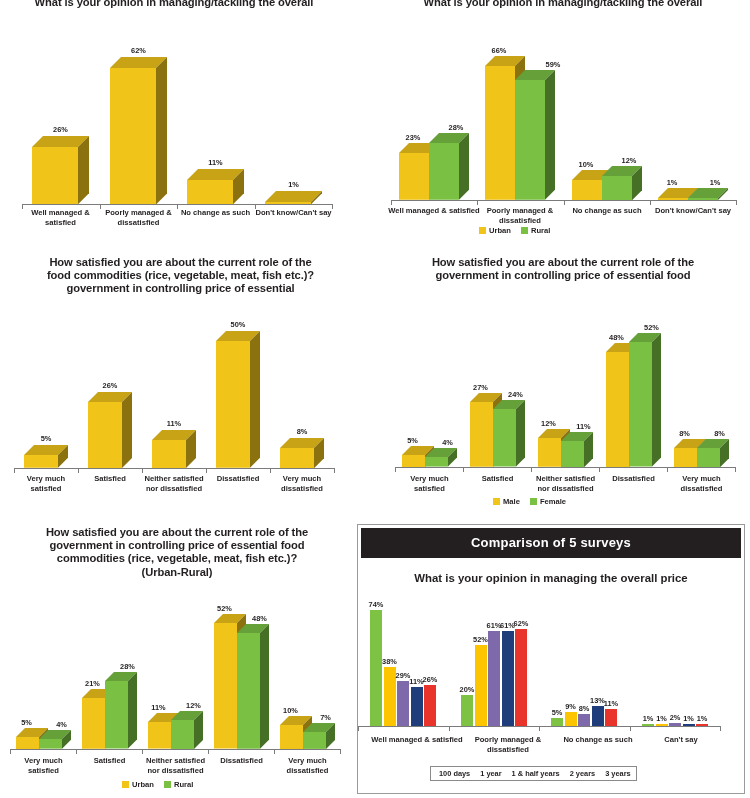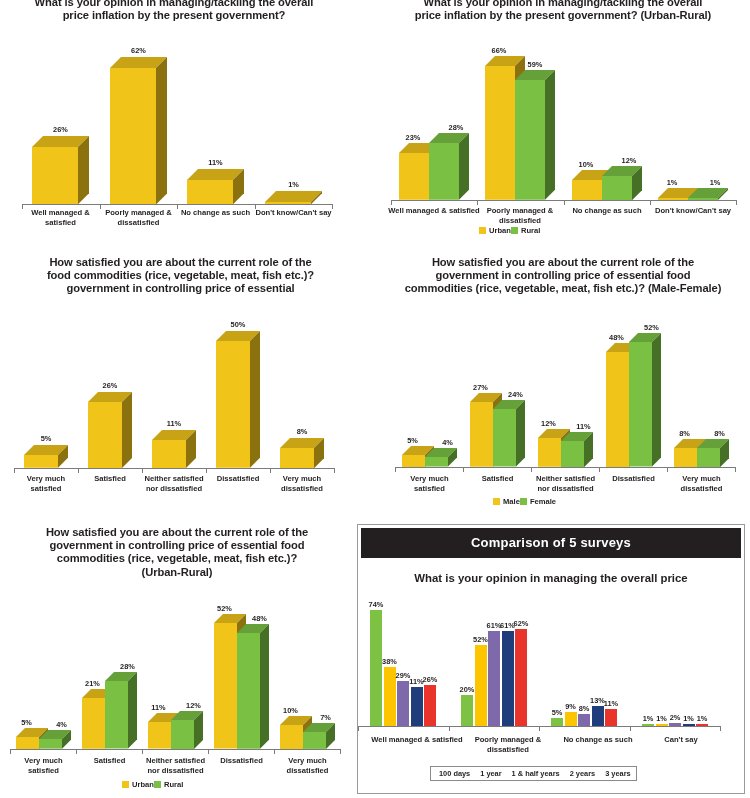--- a/index.html
+++ b/index.html
@@ -45,21 +45,21 @@
     font-size: 7.6px;
     font-weight: bold;
     text-align: center;
     color: #231f20;
     line-height: 9.6px;
   }
 
   .legend {
     position: absolute;
     display: flex;
-    gap: 0;
+    gap: 10px;
     align-items: center;
     font-size: 7.6px;
     font-weight: bold;
   }
   .legend .li { display: flex; align-items: center; gap: 3px; }
   .legend .sw { width: 7px; height: 7px; display: inline-block; }
 
   
   #panel5 {
     border: 1px solid #9a9a9a;
@@ -95,21 +95,20 @@
     font-size: 7.4px;
     font-weight: bold;
   }
 </style>
 </head>
 <body>
 
 <div class="panel" id="panel1" style="left:0px; top:0px; width:348px; height:245px;">
   <div class="ctitle" style="position:absolute; left:6px; top:-4px; width:336px;">
     <div>What is your opinion in managing/tackling the overall</div>
-    <div>price inflation by the present government?</div>
   </div>
   <div class="plot" id="plot1" style="position:absolute; left:22px; top:36px; width:310px; height:175px;">
       <svg width="59" height="70.2" style="position: absolute; left: 10px; top: 99.8px; overflow: visible;">
         <polygon points="0,11 11,0 57,0 46,11" fill="#c7a315"></polygon>
         <polygon points="46,11 57,0 57,57.2 46,68.2" fill="#8b720e"></polygon>
         <polygon points="0,11 46,11 46,68.2 0,68.2" fill="#f0c419"></polygon>
       </svg>
       <div class="vlabel" style="left: 38.5px; top: 88.8px; transform: translateX(-50%);">26%</div>
       <svg width="59" height="149.4" style="position: absolute; left: 88px; top: 20.6px; overflow: visible;">
         <polygon points="0,11 11,0 57,0 46,11" fill="#c7a315"></polygon>
@@ -149,21 +148,20 @@
       <div>No change as such</div>
     </div>
     <div class="xlabel" style="left: 233.5px; top: 208px; width: 120px;">
       <div>Don't know/Can't say</div>
     </div>
   </div>
 
 <div class="panel" id="panel2" style="left:375px; top:0px; width:375px; height:250px;">
   <div class="ctitle" style="position:absolute; left:8px; top:-4px; width:360px;">
     <div>What is your opinion in managing/tackling the overall</div>
-    <div>price inflation by the present government? (Urban-Rural)</div>
   </div>
   <div class="plot" id="plot2" style="position:absolute; left:16px; top:38px; width:345px; height:168px;">
       <svg width="42" height="58.638888888888886" style="position: absolute; left: 8px; top: 105.361px; overflow: visible;">
         <polygon points="0,10 10,0 40,0 30,10" fill="#c7a315"></polygon>
         <polygon points="30,10 40,0 40,46.638888888888886 30,56.638888888888886" fill="#8b720e"></polygon>
         <polygon points="0,10 30,10 30,56.638888888888886 0,56.638888888888886" fill="#f0c419"></polygon>
       </svg>
       <div class="vlabel" style="left: 22px; top: 95.3611px; transform: translateX(-50%);">23%</div>
       <svg width="42" height="68.77777777777777" style="position: absolute; left: 38px; top: 95.2222px; overflow: visible;">
         <polygon points="0,10 10,0 40,0 30,10" fill="#65a038"></polygon>
@@ -175,21 +173,21 @@
         <polygon points="0,10 10,0 40,0 30,10" fill="#c7a315"></polygon>
         <polygon points="30,10 40,0 40,133.83333333333331 30,143.83333333333331" fill="#8b720e"></polygon>
         <polygon points="0,10 30,10 30,143.83333333333331 0,143.83333333333331" fill="#f0c419"></polygon>
       </svg>
       <div class="vlabel" style="left: 108px; top: 8.16667px; transform: translateX(-50%);">66%</div>
       <svg width="42" height="131.63888888888889" style="position: absolute; left: 124px; top: 32.3611px; overflow: visible;">
         <polygon points="0,10 10,0 40,0 30,10" fill="#65a038"></polygon>
         <polygon points="30,10 40,0 40,119.63888888888889 30,129.63888888888889" fill="#477027"></polygon>
         <polygon points="0,10 30,10 30,129.63888888888889 0,129.63888888888889" fill="#7ac143"></polygon>
       </svg>
-      <div class="vlabel" style="left: 144px; top: 22.3611px; transform: translateX(-50%);">59%</div>
+      <div class="vlabel" style="left: 162px; top: 22.3611px; transform: translateX(-50%);">59%</div>
       <svg width="42" height="32.27777777777778" style="position: absolute; left: 181px; top: 131.722px; overflow: visible;">
         <polygon points="0,10 10,0 40,0 30,10" fill="#c7a315"></polygon>
         <polygon points="30,10 40,0 40,20.27777777777778 30,30.27777777777778" fill="#8b720e"></polygon>
         <polygon points="0,10 30,10 30,30.27777777777778 0,30.27777777777778" fill="#f0c419"></polygon>
       </svg>
       <div class="vlabel" style="left: 195px; top: 121.722px; transform: translateX(-50%);">10%</div>
       <svg width="42" height="36.33333333333333" style="position: absolute; left: 211px; top: 127.667px; overflow: visible;">
         <polygon points="0,10 10,0 40,0 30,10" fill="#65a038"></polygon>
         <polygon points="30,10 40,0 40,24.333333333333332 30,34.33333333333333" fill="#477027"></polygon>
         <polygon points="0,10 30,10 30,34.33333333333333 0,34.33333333333333" fill="#7ac143"></polygon>
@@ -303,21 +301,20 @@
     <div class="xlabel" style="left: 242px; top: 222px; width: 120px;">
       <div>Very much</div>
       <div>dissatisfied</div>
     </div>
   </div>
 
 <div class="panel" id="panel4" style="left:375px; top:252px; width:375px; height:265px;">
   <div class="ctitle" style="position:absolute; left:4px; top:4px; width:368px;">
     <div>How satisfied you are about the current role of the</div>
     <div>government in controlling price of essential food</div>
-    <div>commodities (rice, vegetable, meat, fish etc.)? (Male-Female)</div>
   </div>
   <div class="plot" id="plot4" style="position:absolute; left:20px; top:60px; width:340px; height:160px;">
       <svg width="34" height="22.98275862068966" style="position: absolute; left: 7px; top: 134.017px; overflow: visible;">
         <polygon points="0,9 9,0 32,0 23,9" fill="#c7a315"></polygon>
         <polygon points="23,9 32,0 32,11.982758620689657 23,20.98275862068966" fill="#8b720e"></polygon>
         <polygon points="0,9 23,9 23,20.98275862068966 0,20.98275862068966" fill="#f0c419"></polygon>
       </svg>
       <div class="vlabel" style="left: 17.5px; top: 124.017px; transform: translateX(-50%);">5%</div>
       <svg width="34" height="20.586206896551722" style="position: absolute; left: 30px; top: 136.414px; overflow: visible;">
         <polygon points="0,9 9,0 32,0 23,9" fill="#65a038"></polygon>

